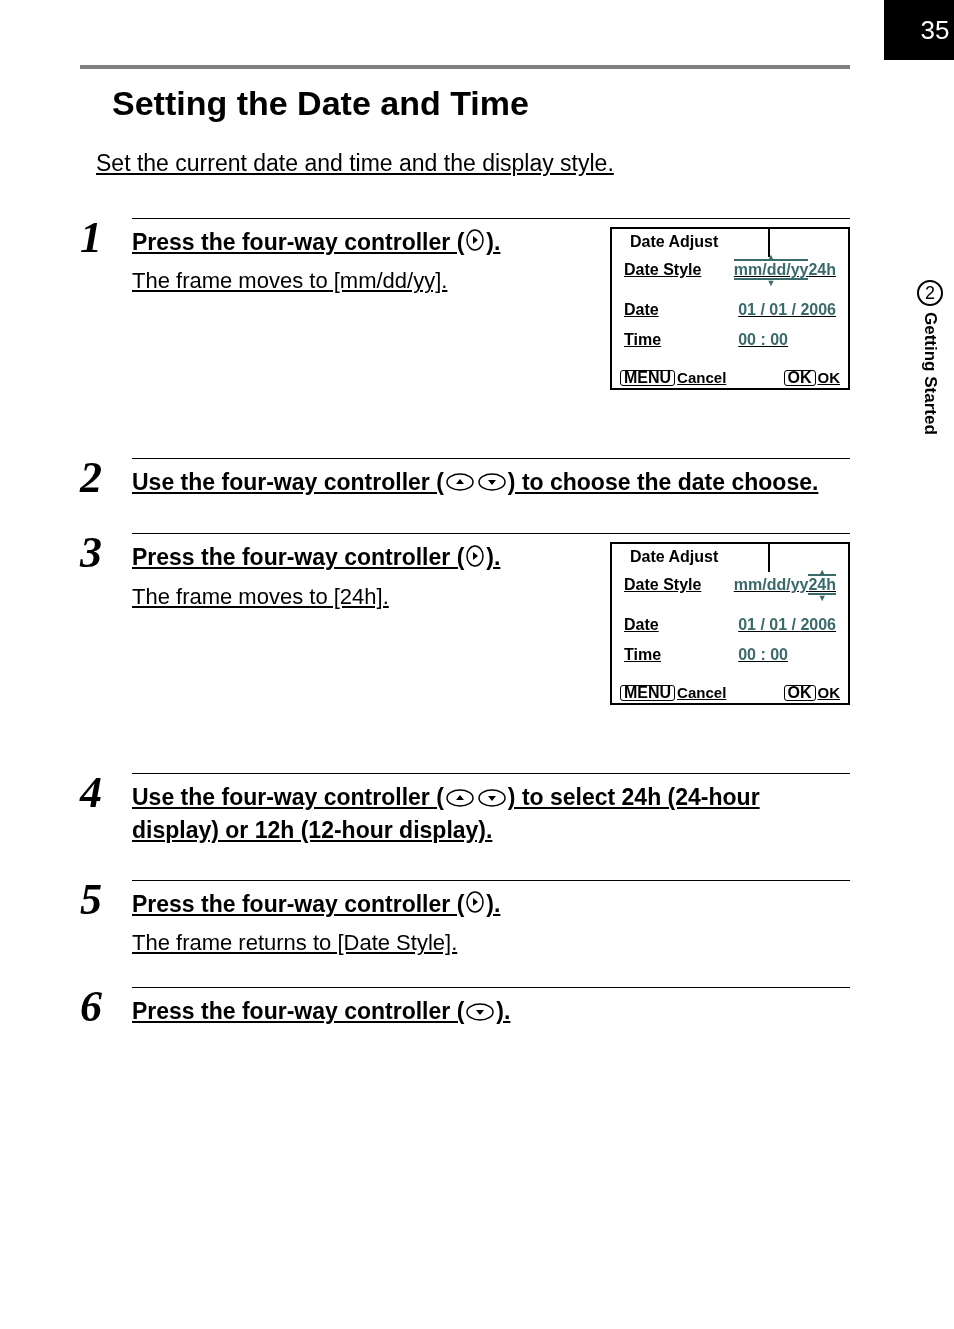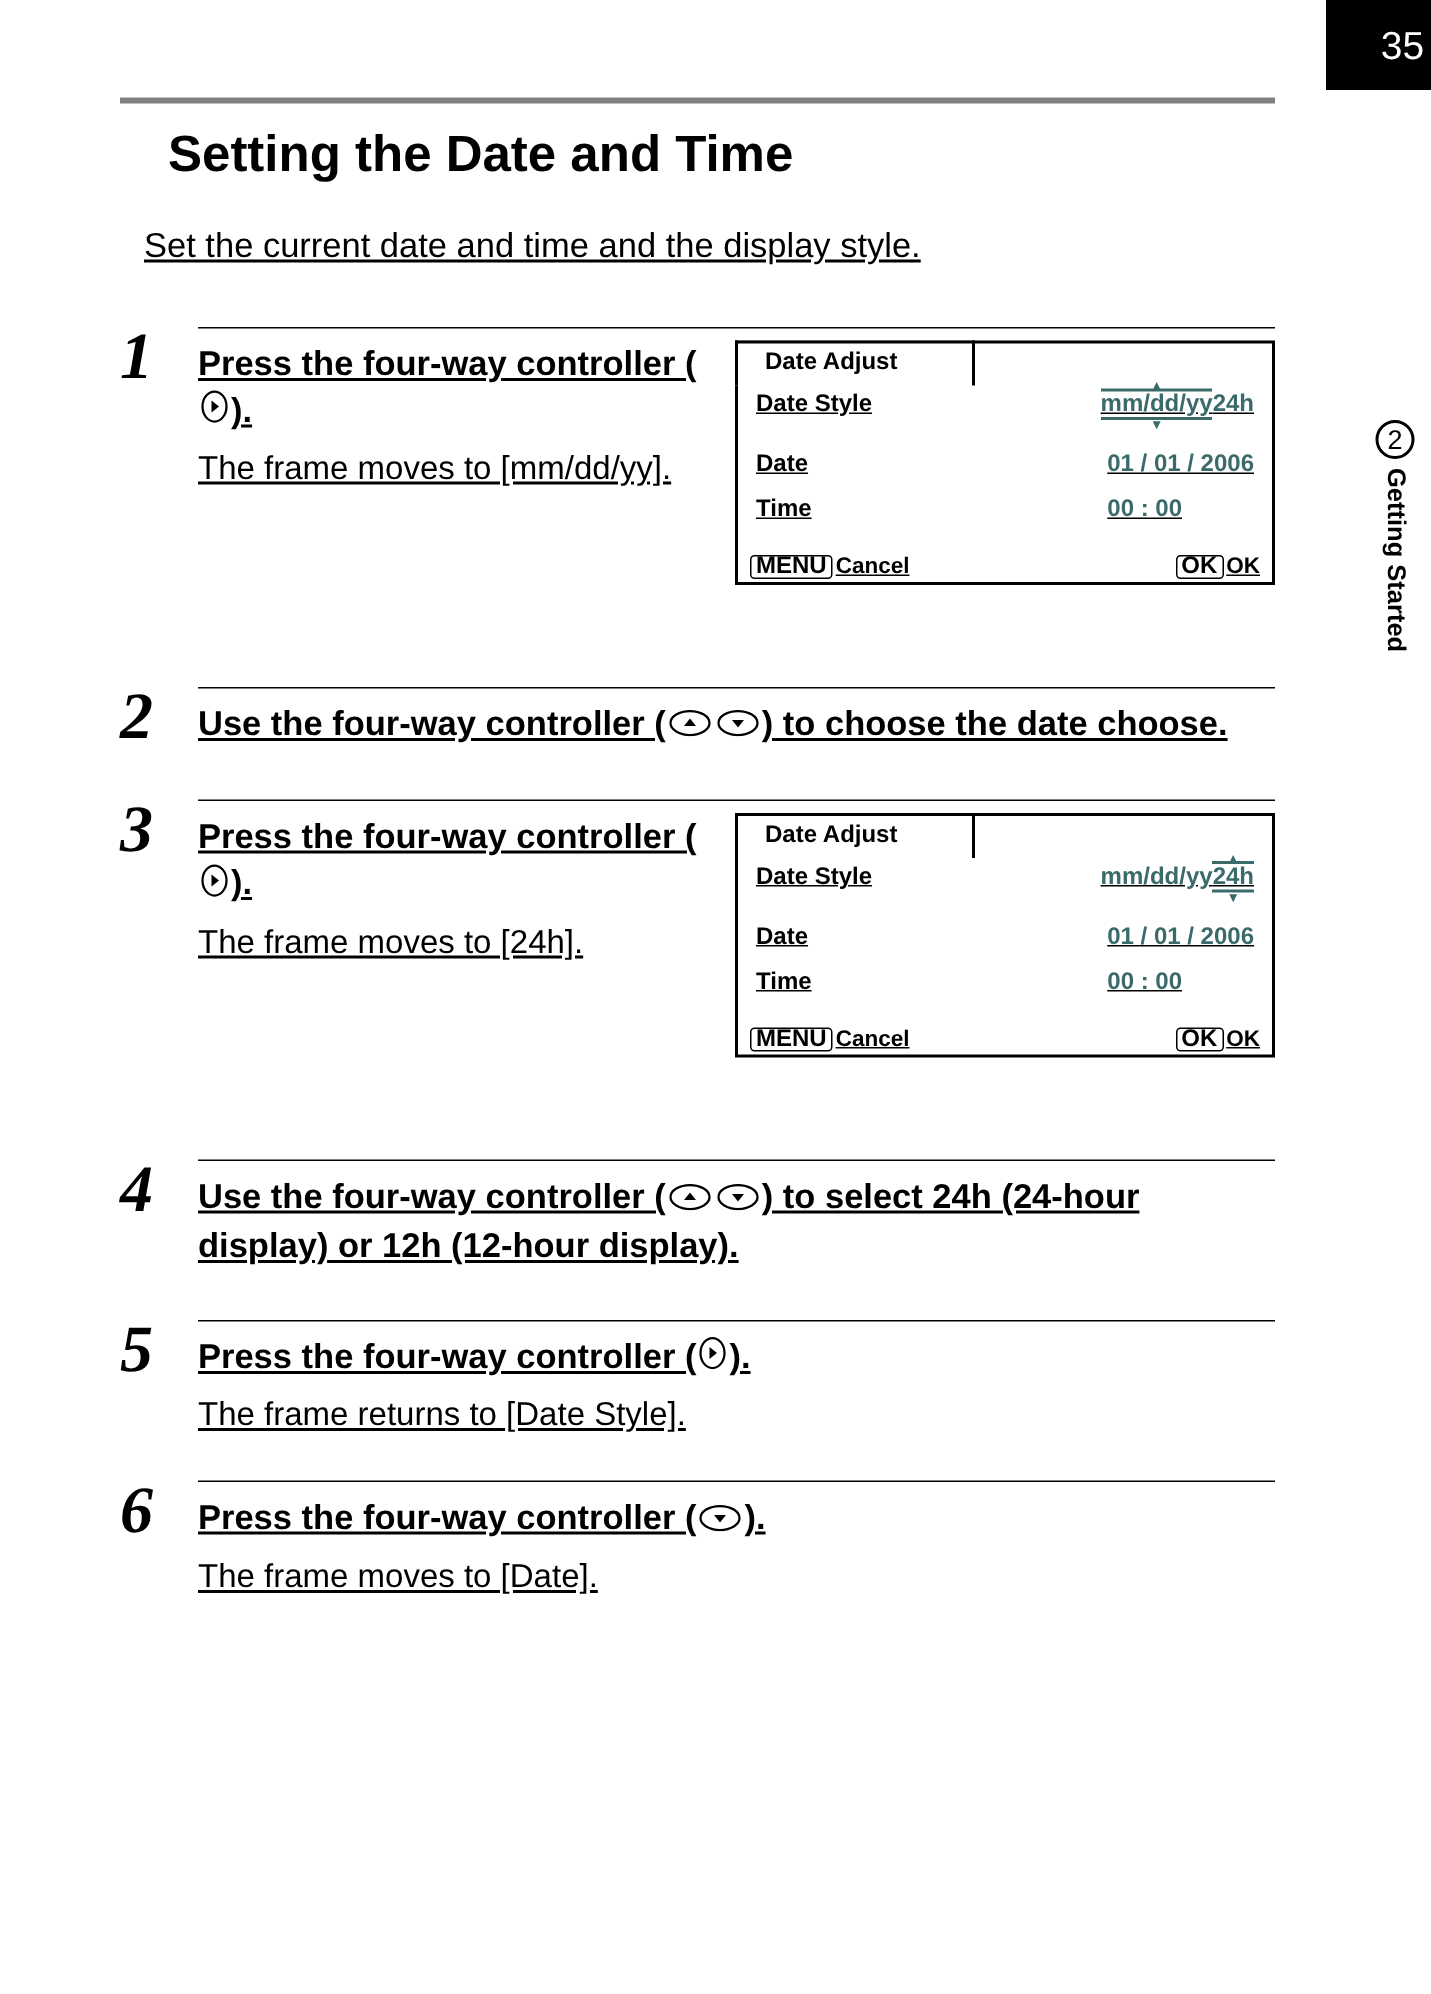--- a/index.html
+++ b/index.html
@@ -118,21 +118,21 @@
   .step .desc {
     font-size: 22px;
     line-height: 1.45;
   }
   .inline-icon {
     display: inline-block;
     vertical-align: middle;
     margin: 0 2px;
   }
   .lcd {
-    width: 360px;
+    width: 240px;
     flex-shrink: 0;
   }
   .lcd-frame {
     border: 2.5px solid #000;
     position: relative;
     font-family: Arial, sans-serif;
     font-weight: bold;
     font-size: 16px;
     color: #000;
     padding: 0;
@@ -364,18 +364,17 @@
   <div class="step">
     <div class="num">6</div>
     <div class="body">
       <div class="text-col">
         <div class="heading">
           <span>Press the four-way controller (</span><span class="inline-icon"><svg width="28" height="18" viewBox="0 0 28 18">
                 <ellipse cx="14" cy="9" rx="13" ry="8" fill="none" stroke="#000" stroke-width="1.5"></ellipse>
                 <path d="M10 7 L14 12 L18 7 Z" fill="#000"></path>
               </svg></span><span>).</span>
         </div>
-        <div class="desc">The frame moves to [Date].</div>
       </div>
     </div>
   </div>
 
 </div>
 
 </body></html>

